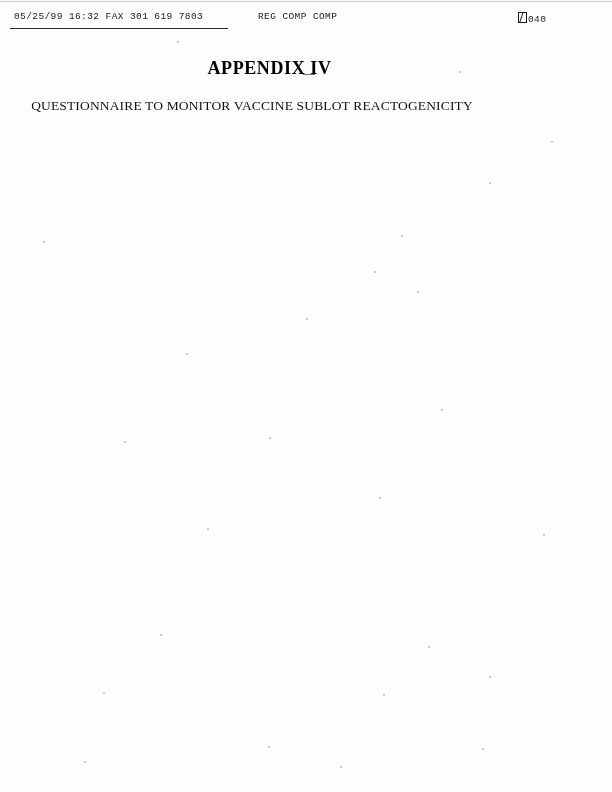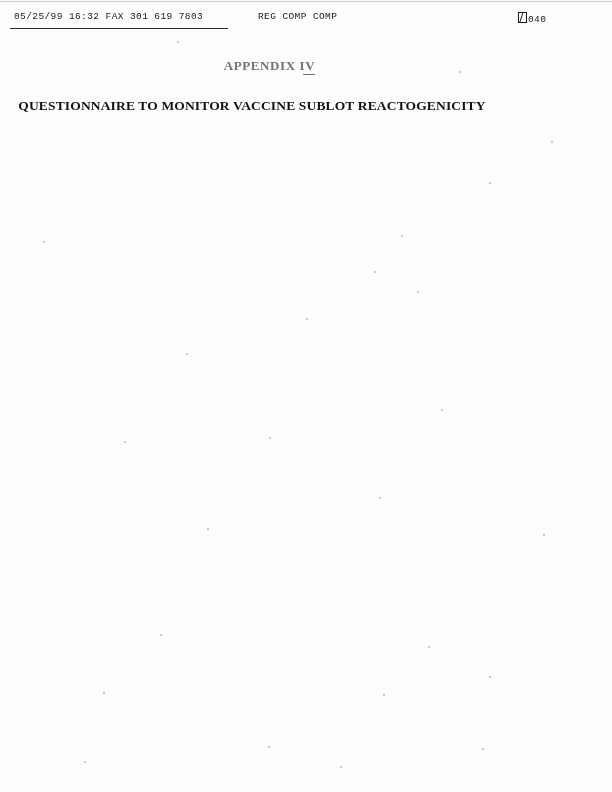--- a/index.html
+++ b/index.html
@@ -87,41 +87,41 @@
     transform: skewX(-18deg);
   }
 
   
   .doc-title {
     position: absolute;
     top: 58px;
     left: 0;
     width: 539px;
     text-align: center;
-    font-size: 13px;
+    font-size: 18px;
     font-weight: bold;
     letter-spacing: 0.6px;
-    color: #737373;
+    color: #000000;
   }
   .title-underline {
     position: absolute;
     top: 74px;
     left: 303px;
     width: 12px;
     height: 1px;
     background: #6d6d6d;
   }
   .doc-subtitle {
     position: absolute;
     top: 98px;
     left: 0;
     width: 504px;
     text-align: center;
     font-size: 13.5px;
-    font-weight: bold;
+    font-weight: normal;
     letter-spacing: 0.15px;
     color: #121212;
   }
 
   
   .speck {
     position: absolute;
     background: #b9b9b9;
     border-radius: 50%;
     pointer-events: none;

